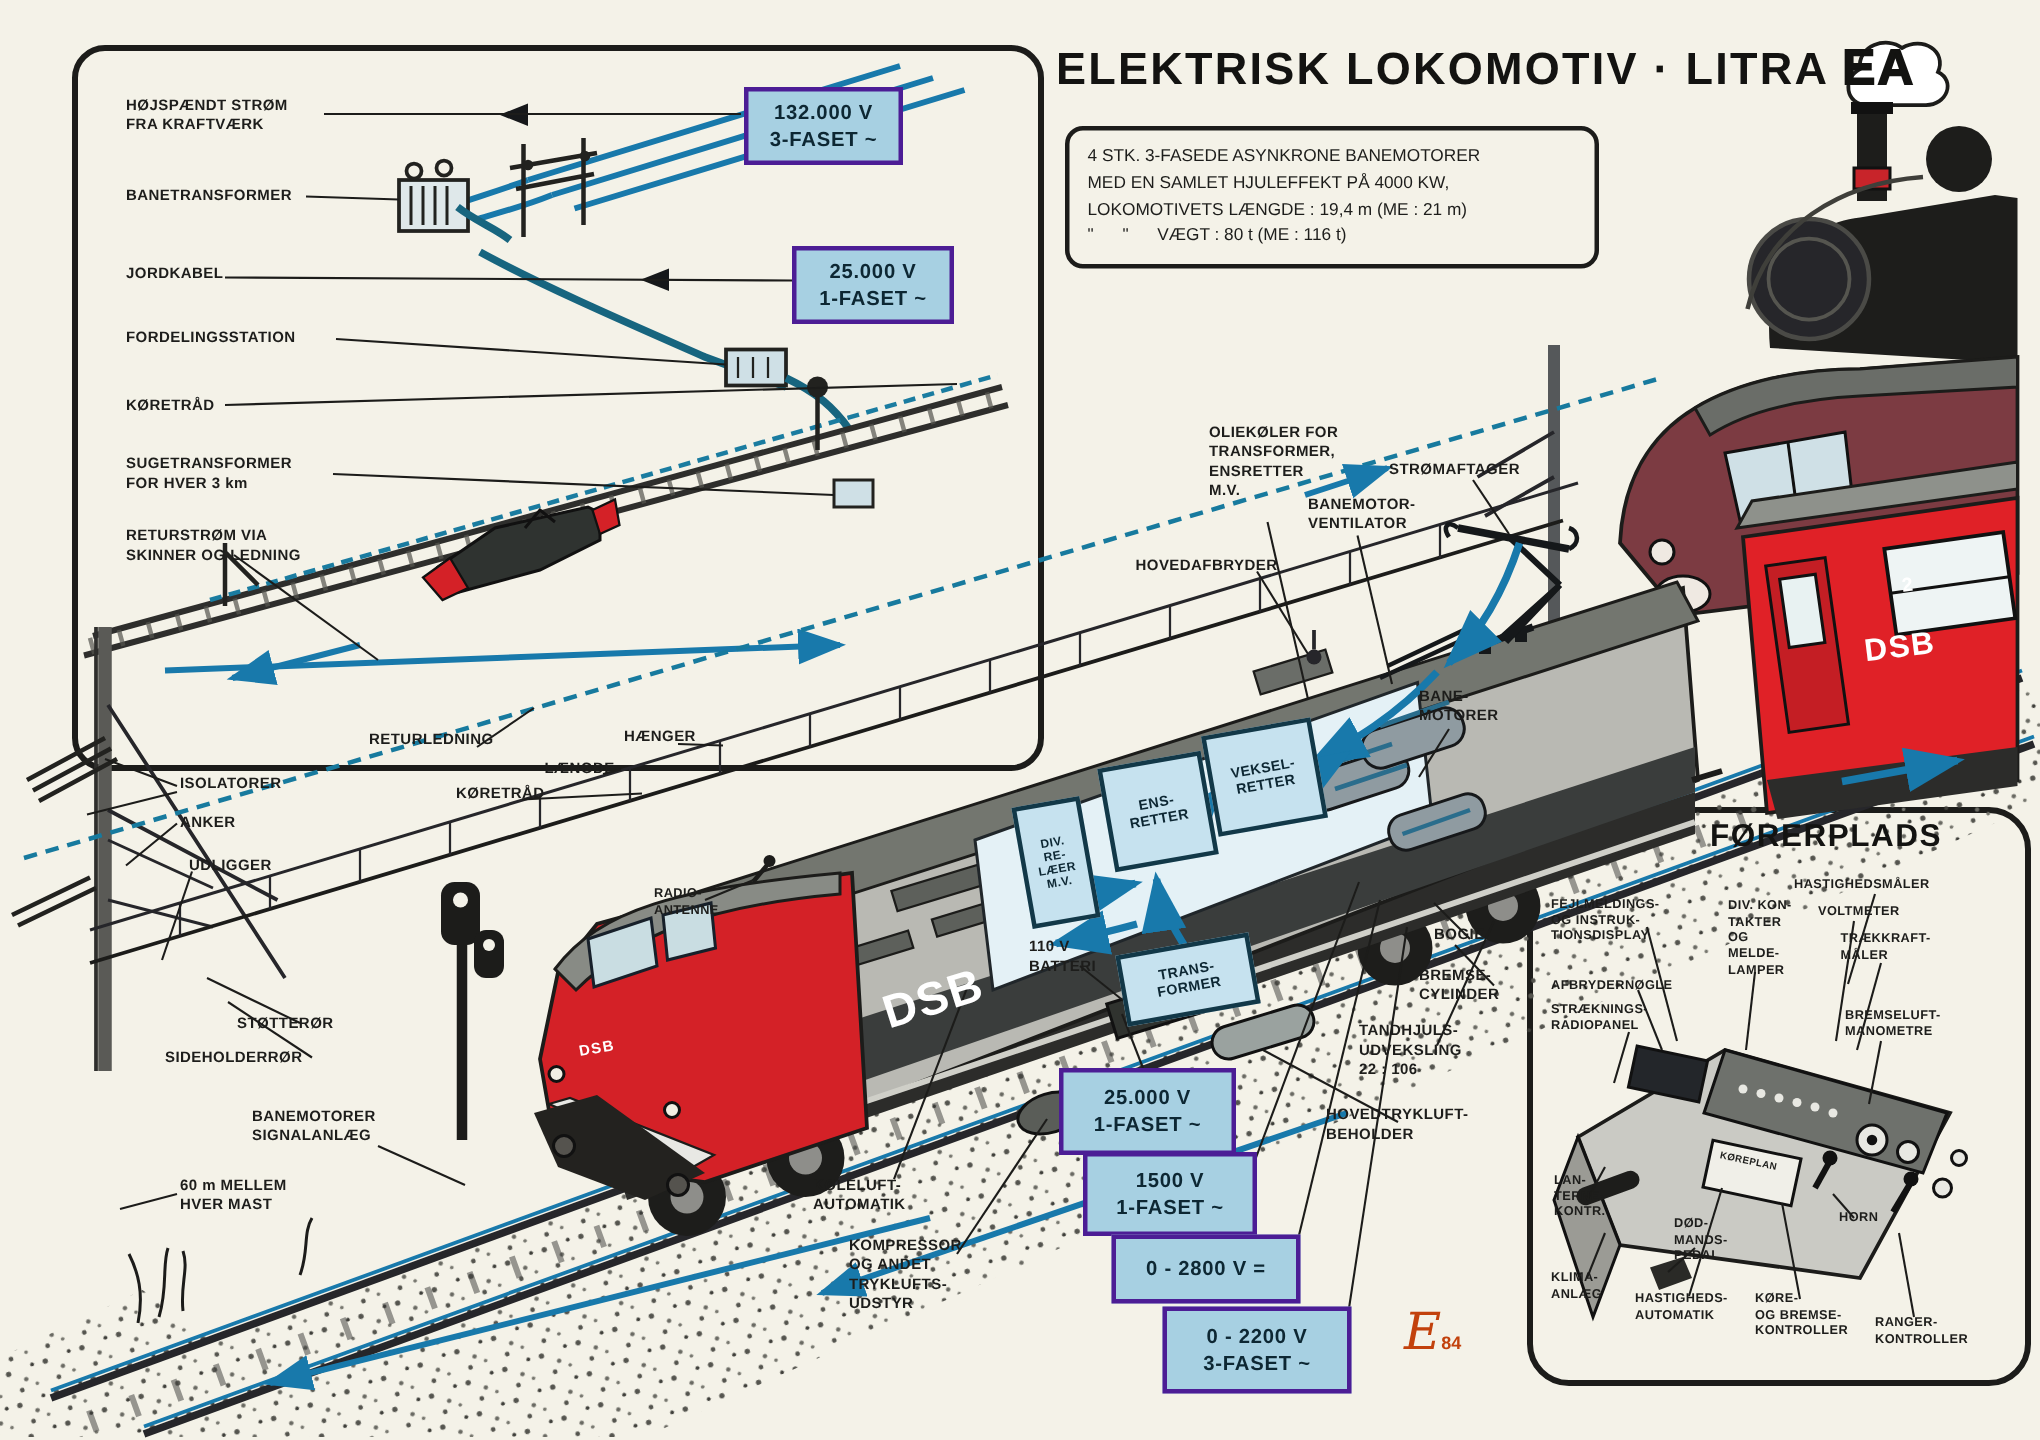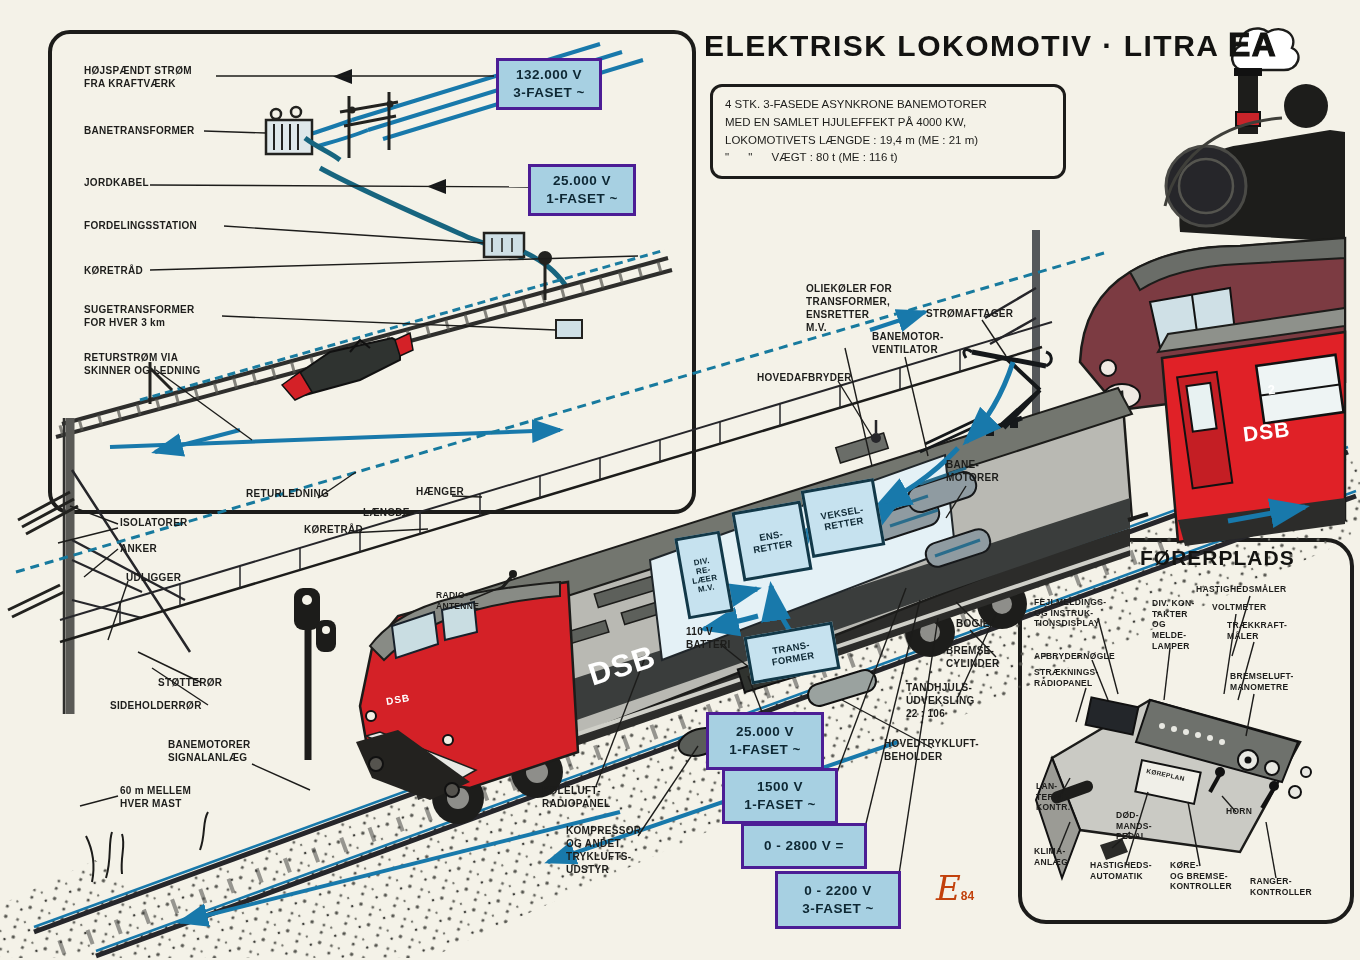--- a/index.html
+++ b/index.html
@@ -369,21 +369,21 @@
   <div class="lbl" style="left:946px;top:644px;">BREMSE-
 CYLINDER</div>
   <div class="lbl" style="left:906px;top:681px;">TANDHJULS-
 UDVEKSLING
 22 : 106</div>
   <div class="lbl" style="left:884px;top:737px;">HOVEDTRYKLUFT-
 BEHOLDER</div>
   <div class="lbl" style="left:686px;top:625px;">110 V
 BATTERI</div>
   <div class="lbl" style="left:542px;top:784px;">KØLELUFT-
-RADIOPANEL</div>
+AUTOMATIK</div>
   <div class="lbl" style="left:566px;top:824px;">KOMPRESSOR
 OG ANDET
 TRYKLUFTS-
 UDSTYR</div>
 
   <div class="comp" style="left:681px;top:534px;width:40px;height:76px;font-size:8px;">DIV.
 RE-
 LÆER
 M.V.</div>
   <div class="comp" style="left:737px;top:506px;width:64px;height:64px;font-size:9.5px;">ENS-

